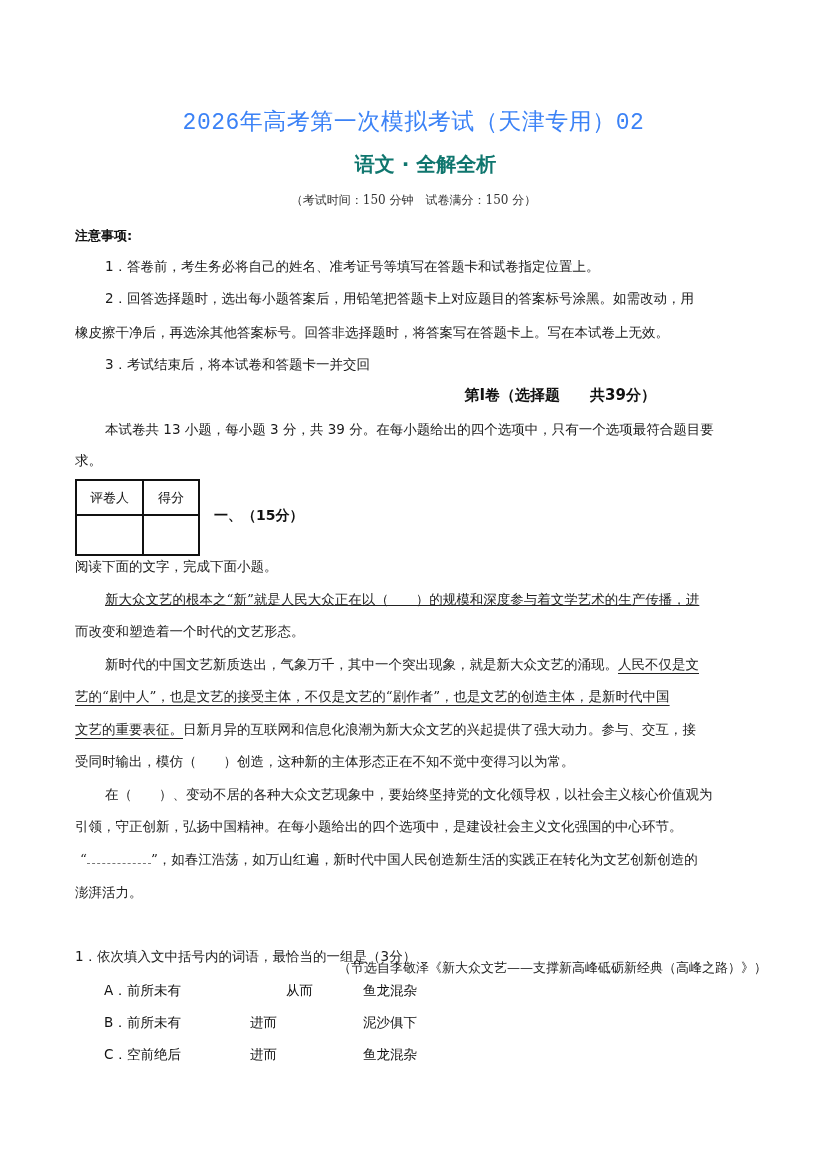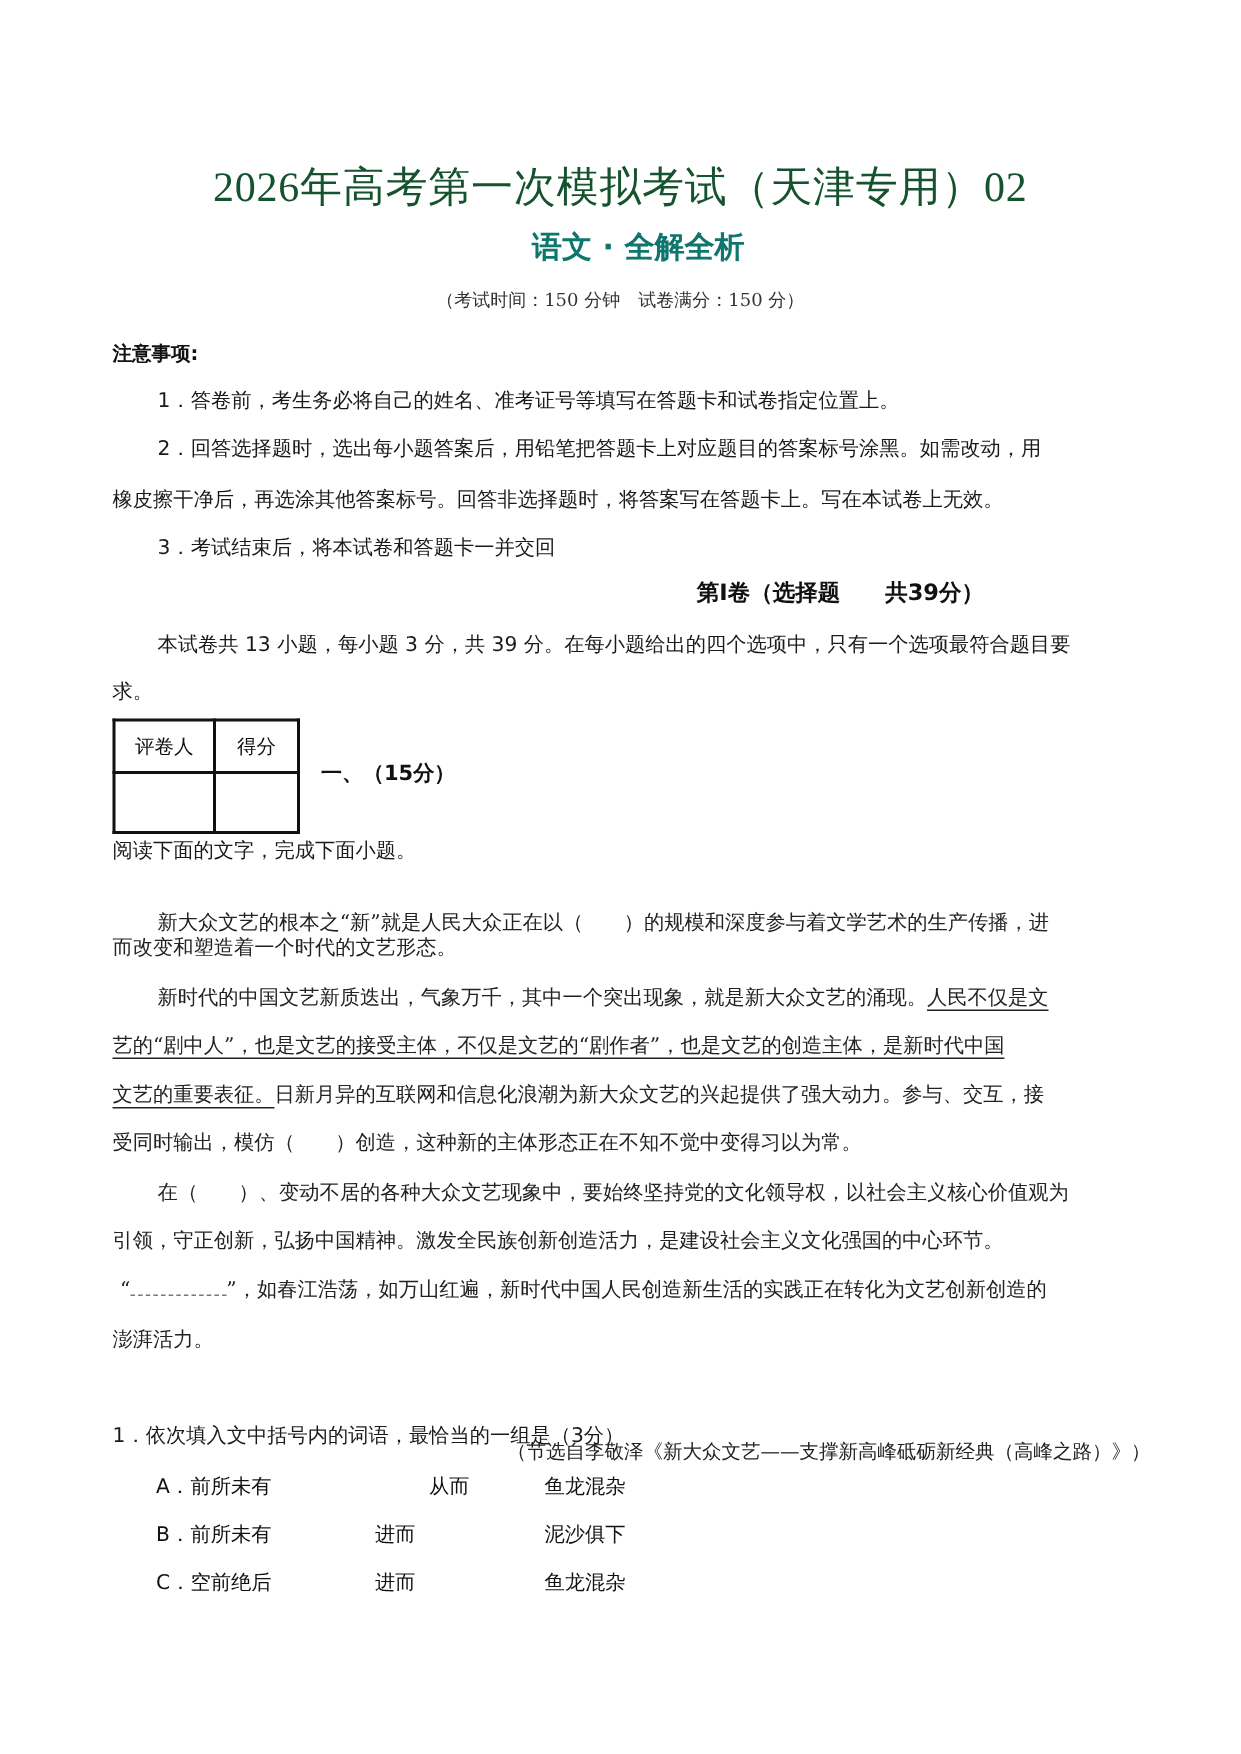--- a/index.html
+++ b/index.html
@@ -1,18 +1,18 @@
 <!DOCTYPE html>
 <html><head>
 <meta charset="utf-8">
 <style>
   html, body { margin: 0; padding: 0; background: #ffffff; }
   body { width: 827px; height: 1169px; position: relative; overflow: hidden; color: #111; }
   .abs { position: absolute; white-space: nowrap; }
-  .title { left: 0; width: 827px; text-align: center; top: 106px; font-family: Liberation Serif, serif; font-size: 28px; letter-spacing: 0.5px; color: #14532d; }
+  .title { left: 0; width: 827px; text-align: center; top: 106px; font-family: Liberation Mono, monospace; font-size: 23px; letter-spacing: 0.5px; color: #3b82f6; }
   .subtitle { left: 12px; width: 827px; text-align: center; top: 151px; font-family: "DejaVu Sans", sans-serif; font-size: 20px; font-weight: bold; color: #0f766e; }
   .timeinfo { left: 0; width: 827px; text-align: center; top: 192px; font-family: "DejaVu Serif", serif; font-size: 12px; color: #333; }
   .notice-head { left: 75px; top: 227px; font-family: "DejaVu Sans", sans-serif; font-size: 13px; font-weight: bold; }
   .sans { font-family: "DejaVu Sans", sans-serif; font-size: 13.5px; color: #1a1a1a; }
   .serif { font-family: "DejaVu Serif", serif; font-size: 13.5px; color: #222; }
   .line { left: 75px; }
   .ind { left: 105px; }
   .section-head { left: 0; width: 656px; text-align: right; top: 386px; font-family: "DejaVu Sans", sans-serif; font-size: 15px; font-weight: bold; }
   .scoretable { position: absolute; left: 75px; top: 479px; border-collapse: collapse; }
   .scoretable td { border: 2px solid #111; font-family: "DejaVu Sans", sans-serif; font-size: 13px; text-align: center; }
@@ -55,36 +55,36 @@
   </tr>
   <tr class="r2">
     <td class="c1"></td>
     <td class="c2"></td>
   </tr>
 </tbody>
   </table>
 <div class="abs part-label">一、（15分）</div>
 <div class="abs sans line" style="top:558px;">阅读下面的文字，完成下面小题。</div>
 
-<div class="abs serif ind" style="top:606px;">新大众文艺的根本之“新”就是人民大众正在以（　　）的规模和深度参与着文学艺术的生产传播，进</div>
+<div class="abs serif ind" style="top:591px;text-decoration:underline;">新大众文艺的根本之“新”就是人民大众正在以（　　）的规模和深度参与着文学艺术的生产传播，进</div>
 <div class="abs serif line" style="top:623px;">而改变和塑造着一个时代的文艺形态。</div>
 
 <div class="abs serif ind" style="top:656px;">
   <span>新时代的中国文艺新质迭出，气象万千，其中一个突出现象，就是新大众文艺的涌现。</span><span class="u">人民不仅是文</span>
 </div>
 <div class="abs serif line" style="top:688px;">
   <span class="u">艺的“剧中人”，也是文艺的接受主体，不仅是文艺的“剧作者”，也是文艺的创造主体，是新时代中国</span>
 </div>
 <div class="abs serif line" style="top:721px;">
   <span class="u">文艺的重要表征。</span><span>日新月异的互联网和信息化浪潮为新大众文艺的兴起提供了强大动力。参与、交互，接</span>
 </div>
 <div class="abs serif line" style="top:753px;">受同时输出，模仿（　　）创造，这种新的主体形态正在不知不觉中变得习以为常。</div>
 
 <div class="abs serif ind" style="top:786px;">在（　　）、变动不居的各种大众文艺现象中，要始终坚持党的文化领导权，以社会主义核心价值观为</div>
-<div class="abs serif line" style="top:818px;">引领，守正创新，弘扬中国精神。激发全民族创新创造活力，是建设社会主义文化强国的中心环节。</div>
+<div class="abs serif line" style="top:818px;">引领，守正创新，弘扬中国精神。在每小题给出的四个选项中，是建设社会主义文化强国的中心环节。</div>
 <div class="abs serif" style="top:851px; left:80px;">
   <span>“</span><span class="wavy"></span><span>”，如春江浩荡，如万山红遍，新时代中国人民创造新生活的实践正在转化为文艺创新创造的</span>
 </div>
 <div class="abs serif line" style="top:884px;">澎湃活力。</div>
 
 <div class="abs source">（节选自李敬泽《新大众文艺——支撑新高峰砥砺新经典（高峰之路）》）</div>
 
 <div class="abs sans line" style="top:948px;">1．依次填入文中括号内的词语，最恰当的一组是（3分）</div>
 
 <div>

